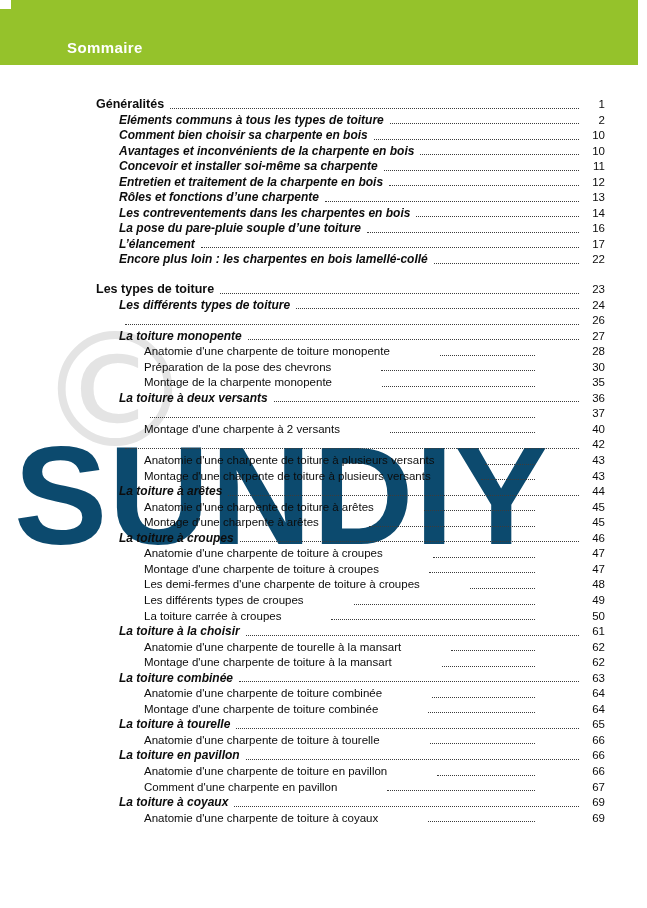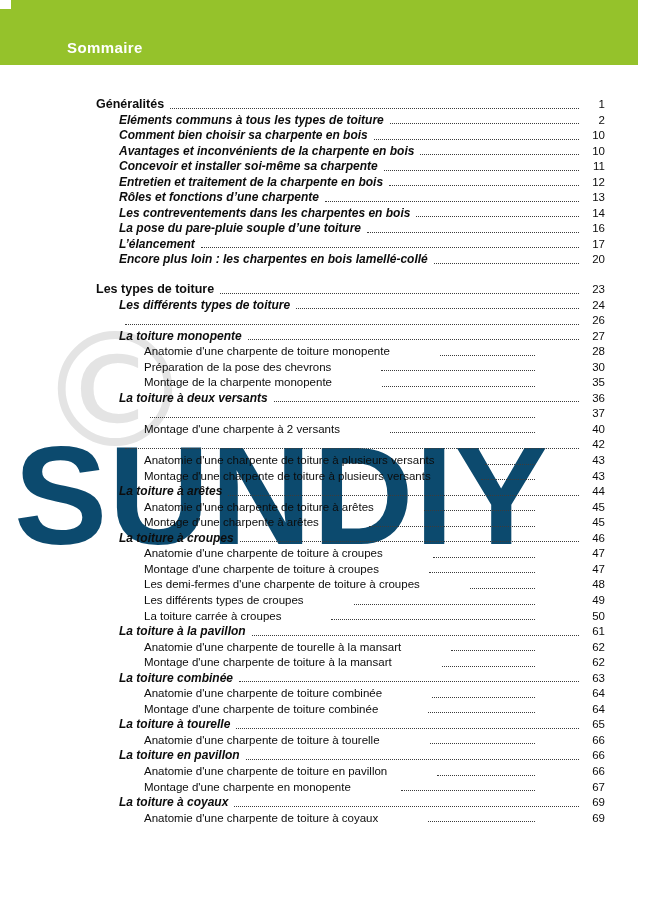--- a/index.html
+++ b/index.html
@@ -108,21 +108,21 @@
       <span class="page">16</span>
     </div>
     <div class="row l2">
       <span class="label">L’élancement</span>
       <span class="leader"></span>
       <span class="page">17</span>
     </div>
     <div class="row l2">
       <span class="label">Encore plus loin : les charpentes en bois lamellé-collé</span>
       <span class="leader"></span>
-      <span class="page">20</span>
+      <span class="page">22</span>
     </div>
     <div class="row l1 gap">
       <span class="label">Les types de toiture</span>
       <span class="leader"></span>
       <span class="page">23</span>
     </div>
     <div class="row l2">
       <span class="label">Les différents types de toiture</span>
       <span class="leader"></span>
       <span class="page">24</span>
@@ -218,21 +218,21 @@
       <span class="label">Les différents types de croupes</span>
       <span class="leader"></span>
       <span class="page">49</span>
     </div>
     <div class="row l3">
       <span class="label">La toiture carrée à croupes</span>
       <span class="leader"></span>
       <span class="page">50</span>
     </div>
     <div class="row l2">
-      <span class="label">La toiture à la pavillon</span>
+      <span class="label">La toiture à la choisir</span>
       <span class="leader"></span>
       <span class="page">61</span>
     </div>
     <div class="row l3">
       <span class="label">Anatomie d'une charpente de tourelle à la mansart</span>
       <span class="leader"></span>
       <span class="page">62</span>
     </div>
     <div class="row l3">
       <span class="label">Montage d'une charpente de toiture à la mansart</span>
@@ -268,21 +268,21 @@
       <span class="label">La toiture en pavillon</span>
       <span class="leader"></span>
       <span class="page">66</span>
     </div>
     <div class="row l3">
       <span class="label">Anatomie d'une charpente de toiture en pavillon</span>
       <span class="leader"></span>
       <span class="page">66</span>
     </div>
     <div class="row l3">
-      <span class="label">Montage d'une charpente en monopente</span>
+      <span class="label">Comment d'une charpente en pavillon</span>
       <span class="leader"></span>
       <span class="page">67</span>
     </div>
     <div class="row l2">
       <span class="label">La toiture à coyaux</span>
       <span class="leader"></span>
       <span class="page">69</span>
     </div>
     <div class="row l3">
       <span class="label">Anatomie d'une charpente de toiture à coyaux</span>

